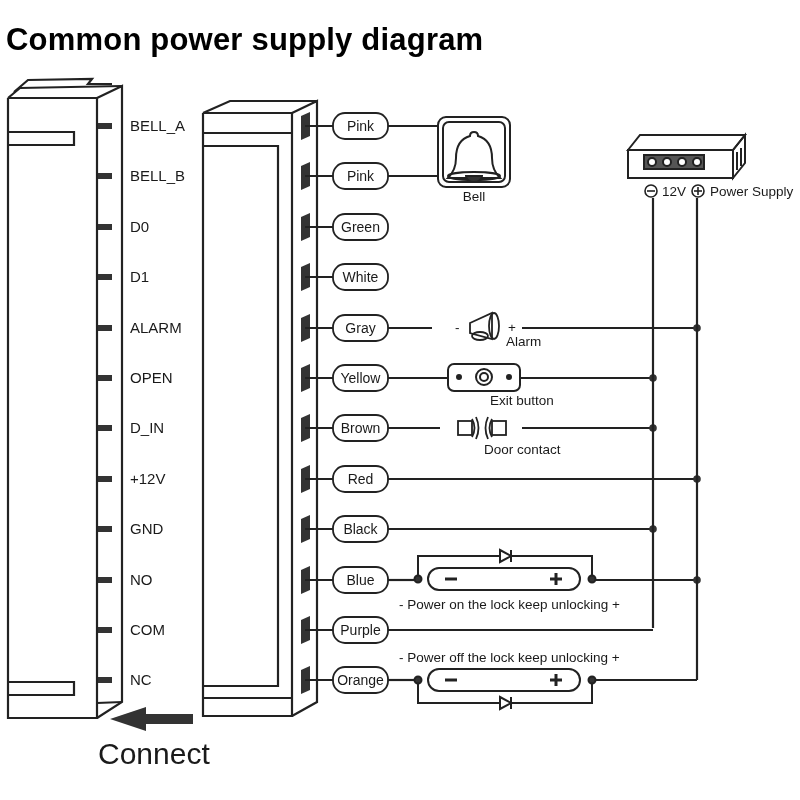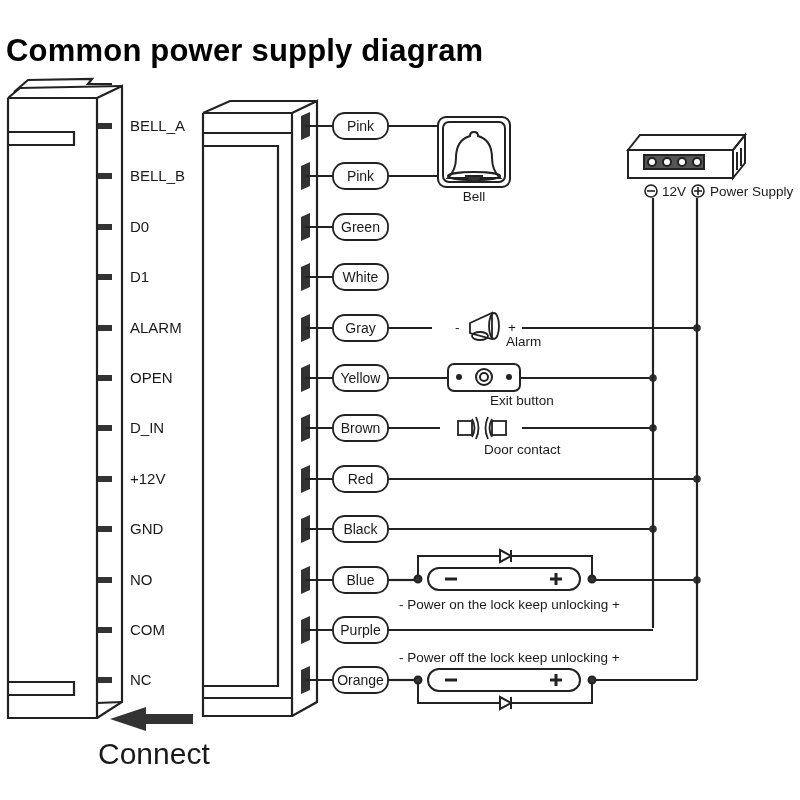--- a/index.html
+++ b/index.html
@@ -1,17 +1,17 @@
 <!DOCTYPE html>
 <html><head>
 <meta charset="utf-8">
 <style>
   html, body { margin:0; padding:0; background:#ffffff; }
   body { width:800px; height:800px; position:relative; overflow:hidden; font-family:"Liberation Sans", sans-serif; color:#1a1a1a; }
-  #title { position:absolute; left:6px; top:22px; font-size:31px; font-weight:bold; color:#000; letter-spacing:0.2px; font-family:"Liberation Sans", sans-serif;margin-top:11px; }
+  #title { position:absolute; left:6px; top:22px; font-size:31px; font-weight:bold; color:#000; letter-spacing:0.2px; font-family:"Liberation Sans", sans-serif; }
   svg { position:absolute; left:0; top:0; }
   .pinlabel { font-size:15px; font-family:"Liberation Sans", sans-serif; fill:#1a1a1a; }
   .wirelabel { font-size:14px; font-family:"Liberation Sans", sans-serif; fill:#1a1a1a; }
   .small { font-size:13.5px; font-family:"Liberation Sans", sans-serif; fill:#1a1a1a; }
   .connect { font-size:30px; font-family:"Liberation Sans", sans-serif; fill:#1a1a1a; }
 </style>
 </head>
 <body>
 
 <div id="title">Common power supply diagram</div>

